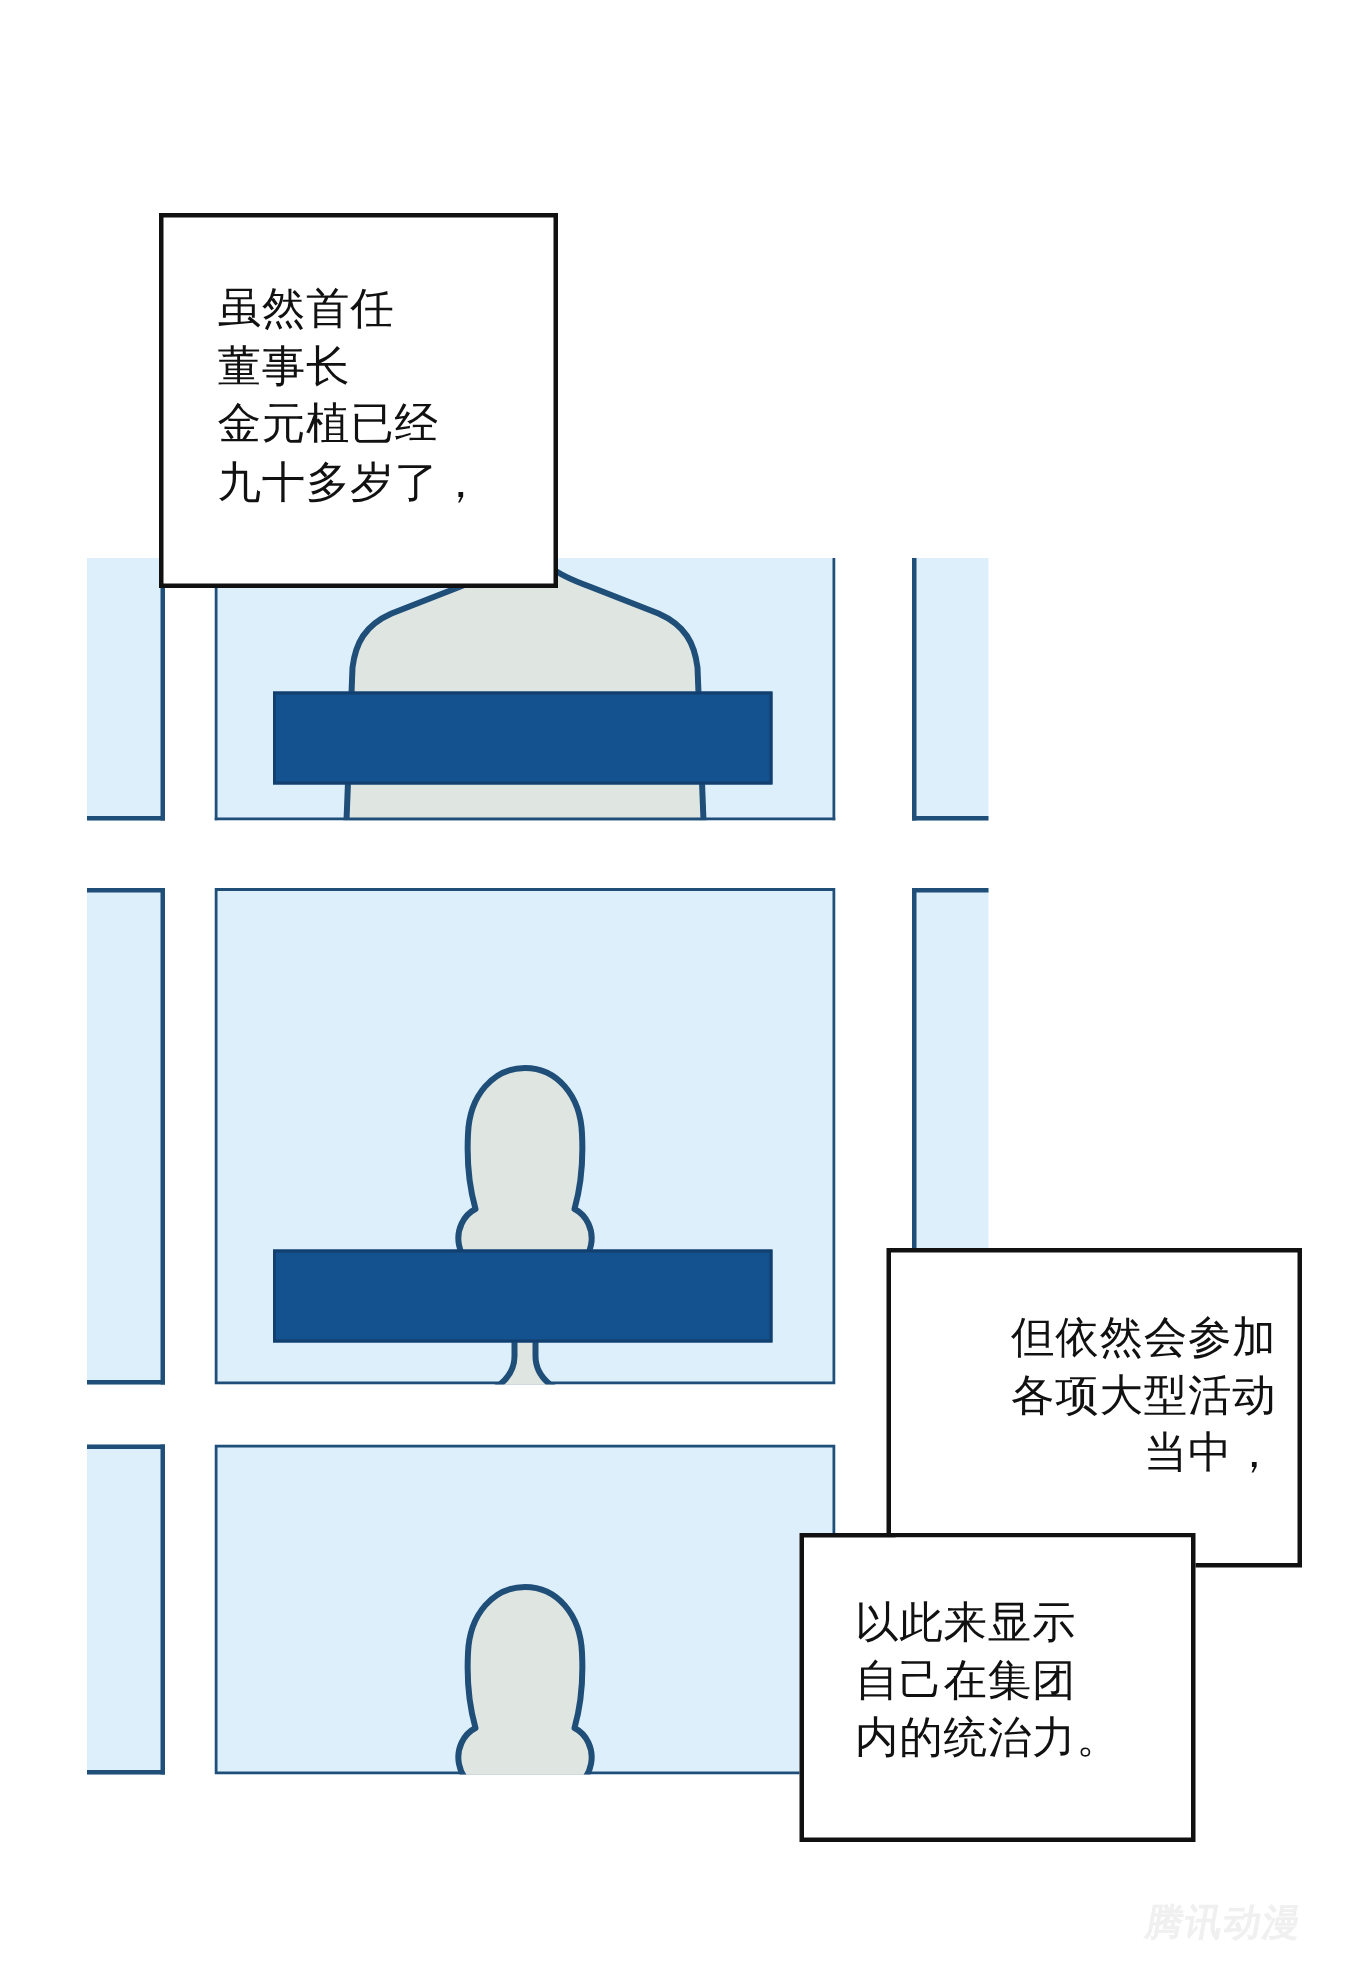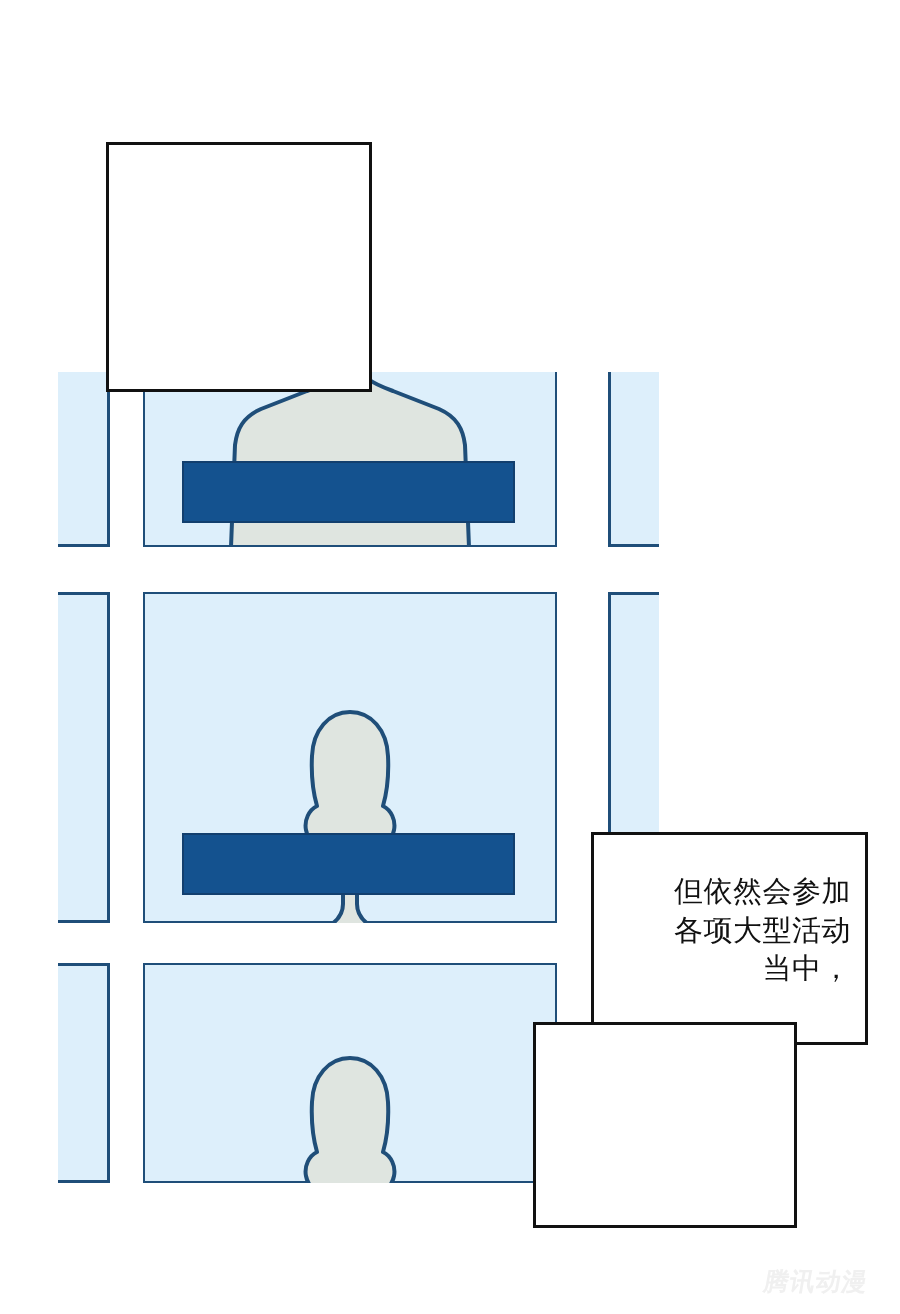--- a/index.html
+++ b/index.html
@@ -199,27 +199,34 @@
                  C 253 148 248 138 240 134
                  C 244 120 246 104 245 84
                  C 244 58 228 40 207 40 Z" fill="#dfe5e0" stroke="#1f4e79" stroke-width="4" stroke-linejoin="round"></path>
       </svg>
     </div>
 
     <div class="window-pane pane-side-right" style="left:608px; top:963px; width:51px; height:220px; border-top:3px solid #1f4e79;"></div>
   </div>
 
   <div class="bubble" style="left:106px; top:142px; width:266px; height:250px;"></div>
+  <div class="bubble-text" style="left:145px; top:186px; width:220px;">虽然首任
+董事长
+金元植已经
+九十多岁了，</div>
 
   <div class="bubble" style="left:591px; top:832px; width:277px; height:213px;"></div>
 
   <div class="bubble" style="left:533px; top:1022px; width:264px; height:206px;"></div>
 
   <div class="bubble-seam" style="left:597px; top:1025px; width:197px; height:17px;"></div>
 
   <div class="bubble-text" style="left:621px; top:872px; width:230px;text-align:right;">但依然会参加
 各项大型活动
 当中，</div>
 
+  <div class="bubble-text" style="left:570px; top:1062px; width:220px;">以此来显示
+自己在集团
+内的统治力。</div>
 
   <div class="watermark" style="left:764px; top:1265px;">腾讯动漫</div>
 
 </div>
 
 </body></html>

